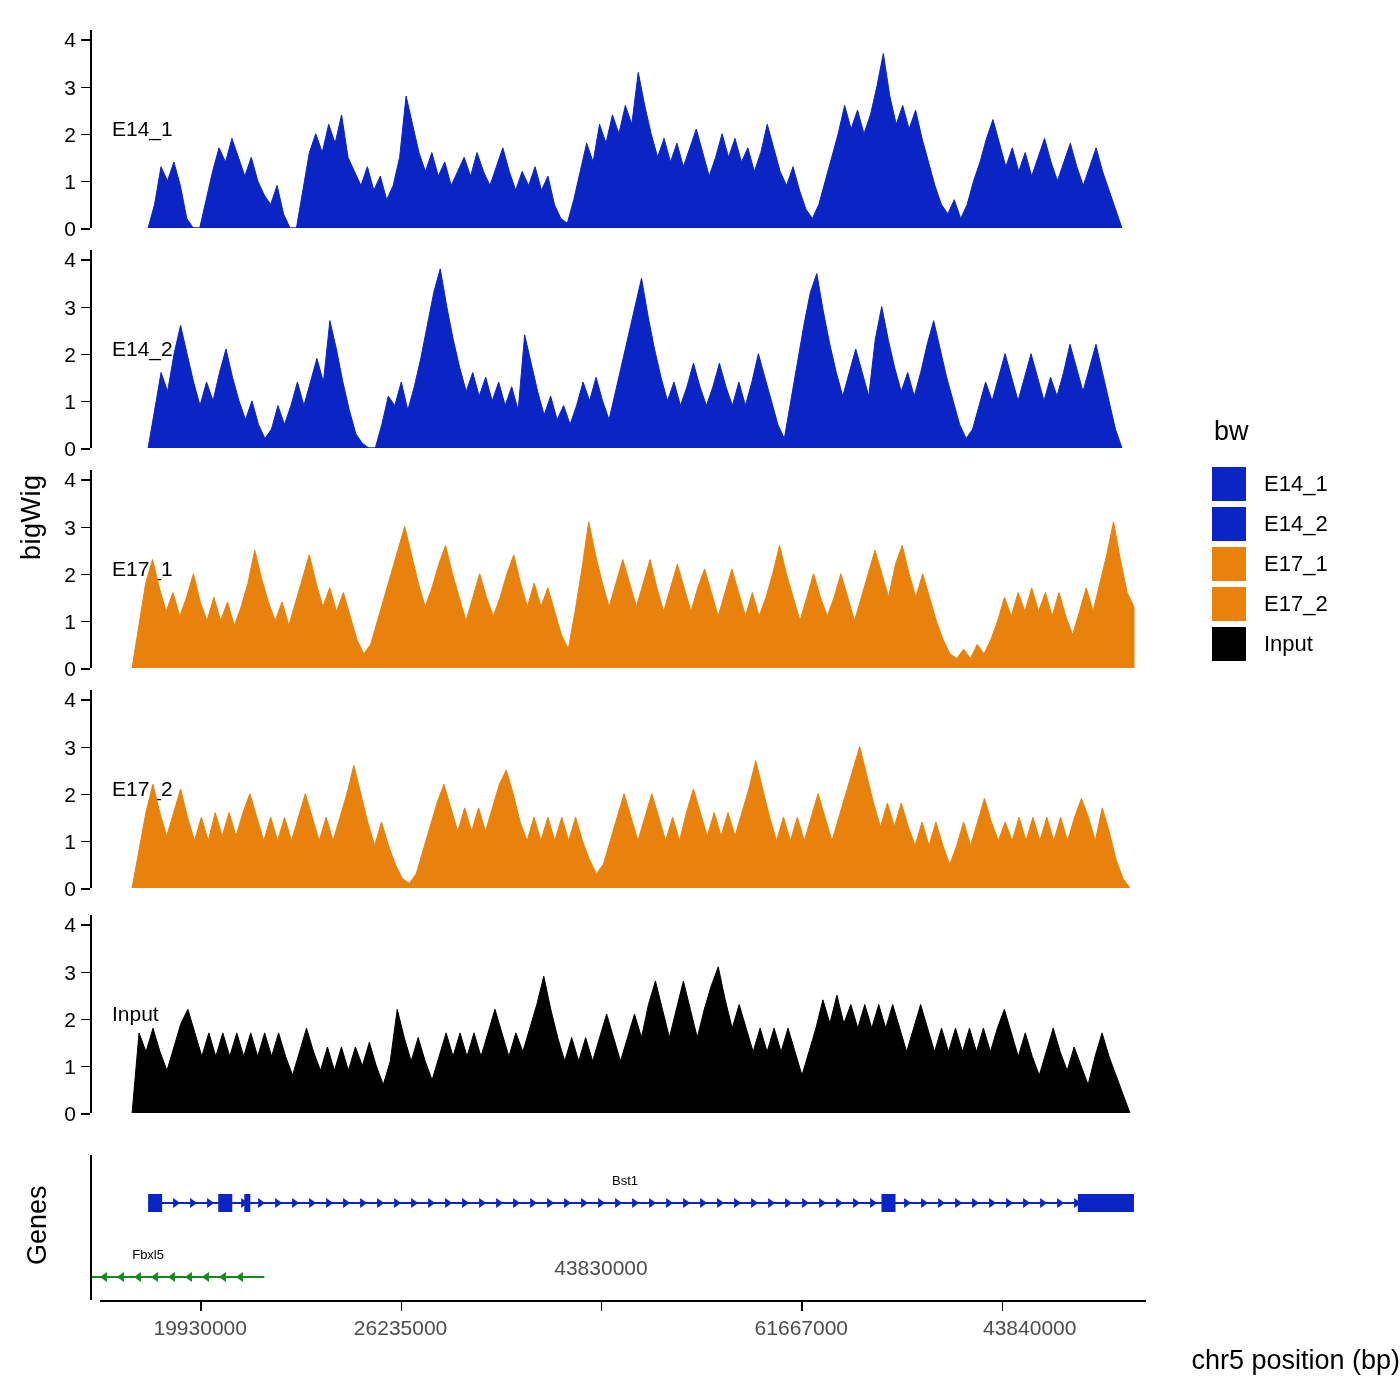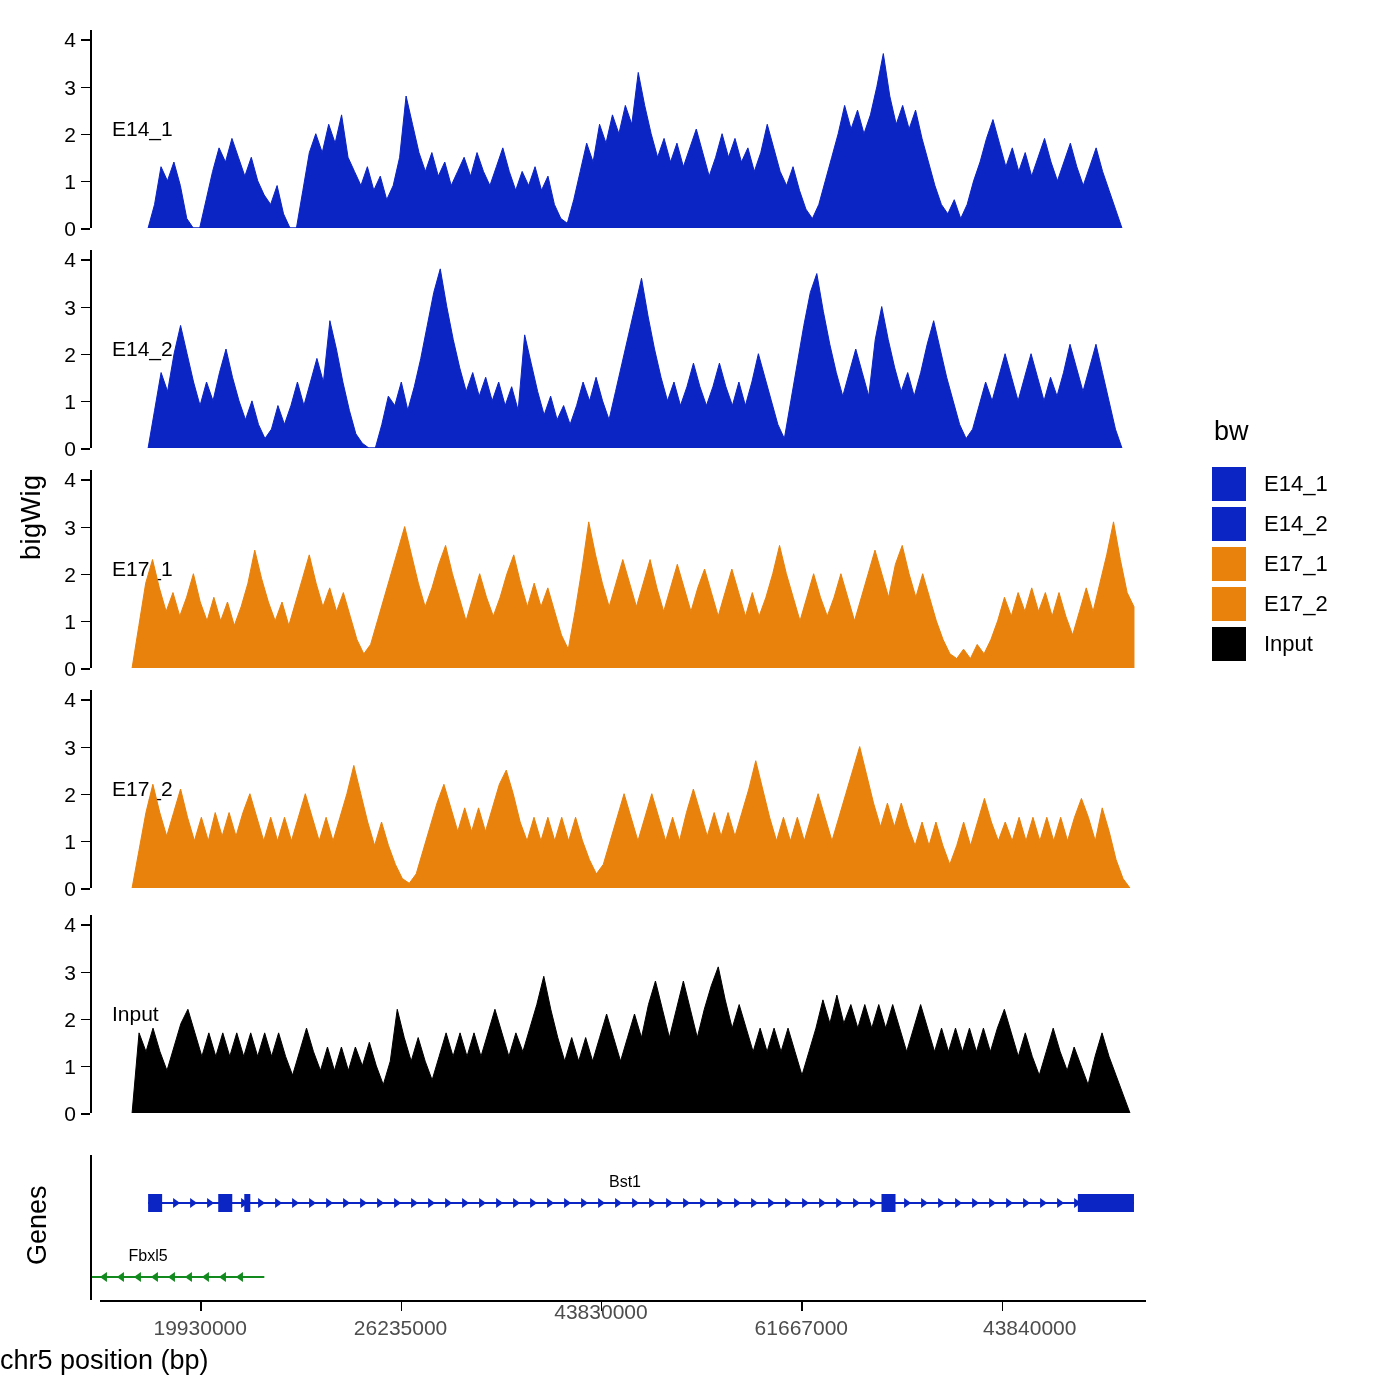--- a/index.html
+++ b/index.html
@@ -116,27 +116,27 @@
     position: absolute;
     font-size: 21px;
     color: #4d4d4d;
     transform: translateX(-50%);
     white-space: nowrap;
   }
   .xlabel {
     position: absolute;
     width: 1400px;
     left: 0;
-    text-align: left;
+    text-align: right;
     font-size: 27px;
     color: #000;
   }
   .gene-label {
     position: absolute;
-    font-size: 16px;
+    font-size: 13px;
     color: #000;
     transform: translateX(-50%);
     white-space: nowrap;
   }
 
   
   .legend {
     position: absolute;
     left: 1212px;
     top: 416px;
@@ -356,21 +356,21 @@
       <div class="gene-label" style="left: 58.1061px; top: 92px;">Fbxl5</div>
     </div>
 
   <div id="xaxis">
       <div class="xaxis-line" style="left: 100.015px; width: 1045.98px; top: 1300px;"></div>
       <div class="xtick" style="left: 200.205px; top: 1302px;"></div>
       <div class="xticklab" style="left: 200.205px; top: 1316px;">19930000</div>
       <div class="xtick" style="left: 400.583px; top: 1302px;"></div>
       <div class="xticklab" style="left: 400.583px; top: 1316px;">26235000</div>
       <div class="xtick" style="left: 600.962px; top: 1302px;"></div>
-      <div class="xticklab" style="left: 600.962px; top: 1300px;">43830000</div>
+      <div class="xticklab" style="left: 600.962px; top: 1256px;">43830000</div>
       <div class="xtick" style="left: 801.341px; top: 1302px;"></div>
       <div class="xticklab" style="left: 801.341px; top: 1316px;">61667000</div>
       <div class="xtick" style="left: 1001.72px; top: 1302px;"></div>
       <div class="xticklab" style="left: 1001.72px; top: 1316px; margin-left: 28px;">43840000</div>
     </div>
   <div class="xlabel" style="top:1345px;">chr5 position (bp)</div>
 
   <div class="legend">
     <div class="legend-title">bw</div>
     <div id="legend-items">

